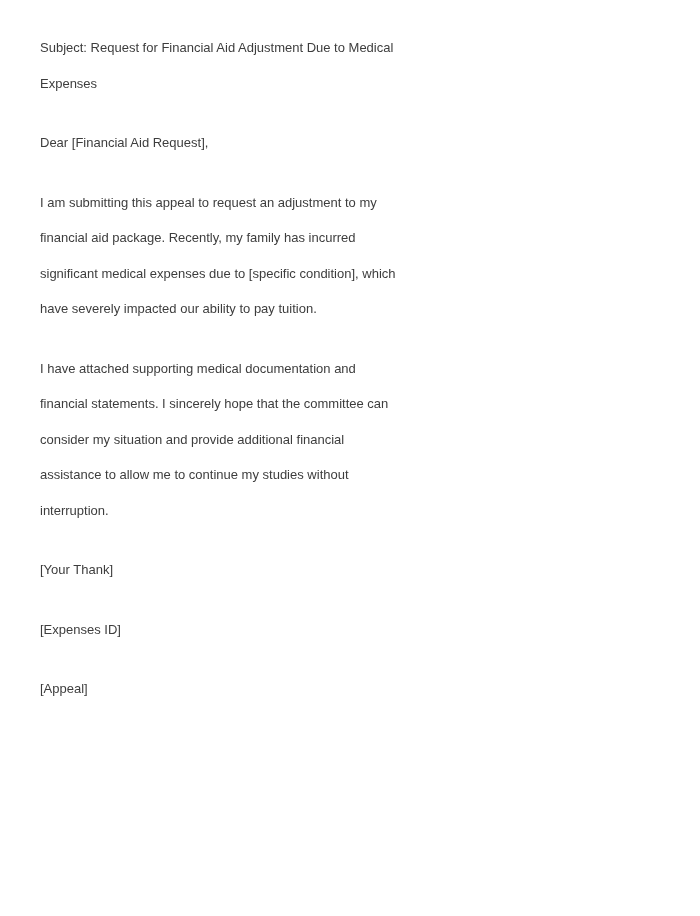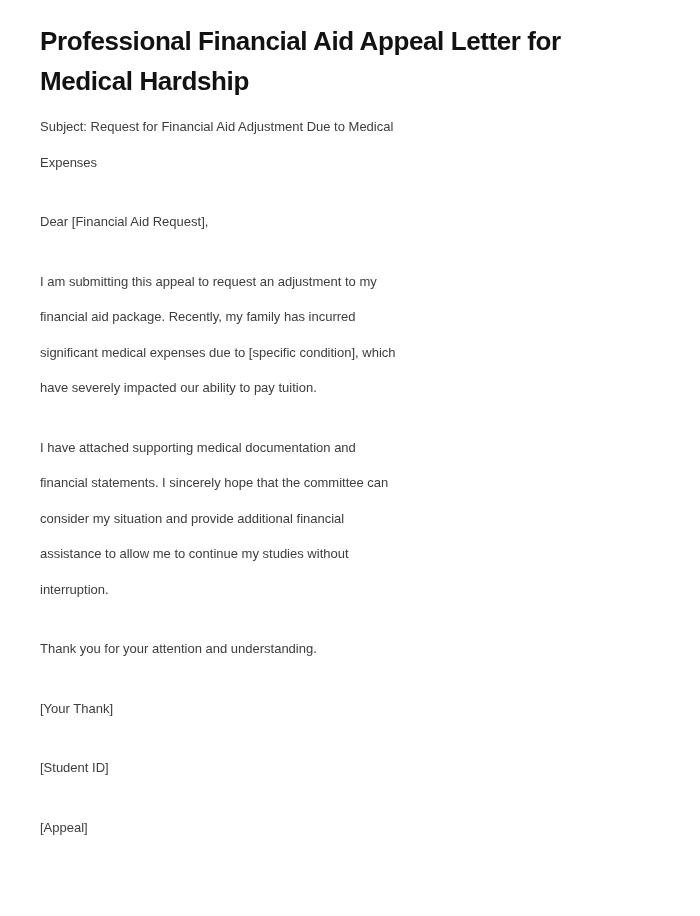--- a/index.html
+++ b/index.html
@@ -36,40 +36,37 @@
     white-space: pre-line;
   }
   .para.subject {
     margin-top: 8px;
   }
 </style>
 </head>
 <body>
 
 <main class="doc">
-  <h1 class="doc-title">Professional Financial Aid Appeal Letter for
-Medical Hardship</h1>
 
   <p class="para subject">Subject: Request for Financial Aid Adjustment Due to Medical
 Expenses</p>
 
   <p class="para">Dear [Financial Aid Request],</p>
 
   <p class="para">I am submitting this appeal to request an adjustment to my
 financial aid package. Recently, my family has incurred
 significant medical expenses due to [specific condition], which
 have severely impacted our ability to pay tuition.</p>
 
   <p class="para">I have attached supporting medical documentation and
 financial statements. I sincerely hope that the committee can
 consider my situation and provide additional financial
 assistance to allow me to continue my studies without
 interruption.</p>
 
-  <p class="para">Thank you for your attention and understanding.</p>
 
 
   <p class="para">[Your Thank]</p>
 
-  <p class="para">[Student ID]</p>
+  <p class="para">[Expenses ID]</p>
 
   <p class="para">[Appeal]</p>
 </main>
 
 </body></html>

